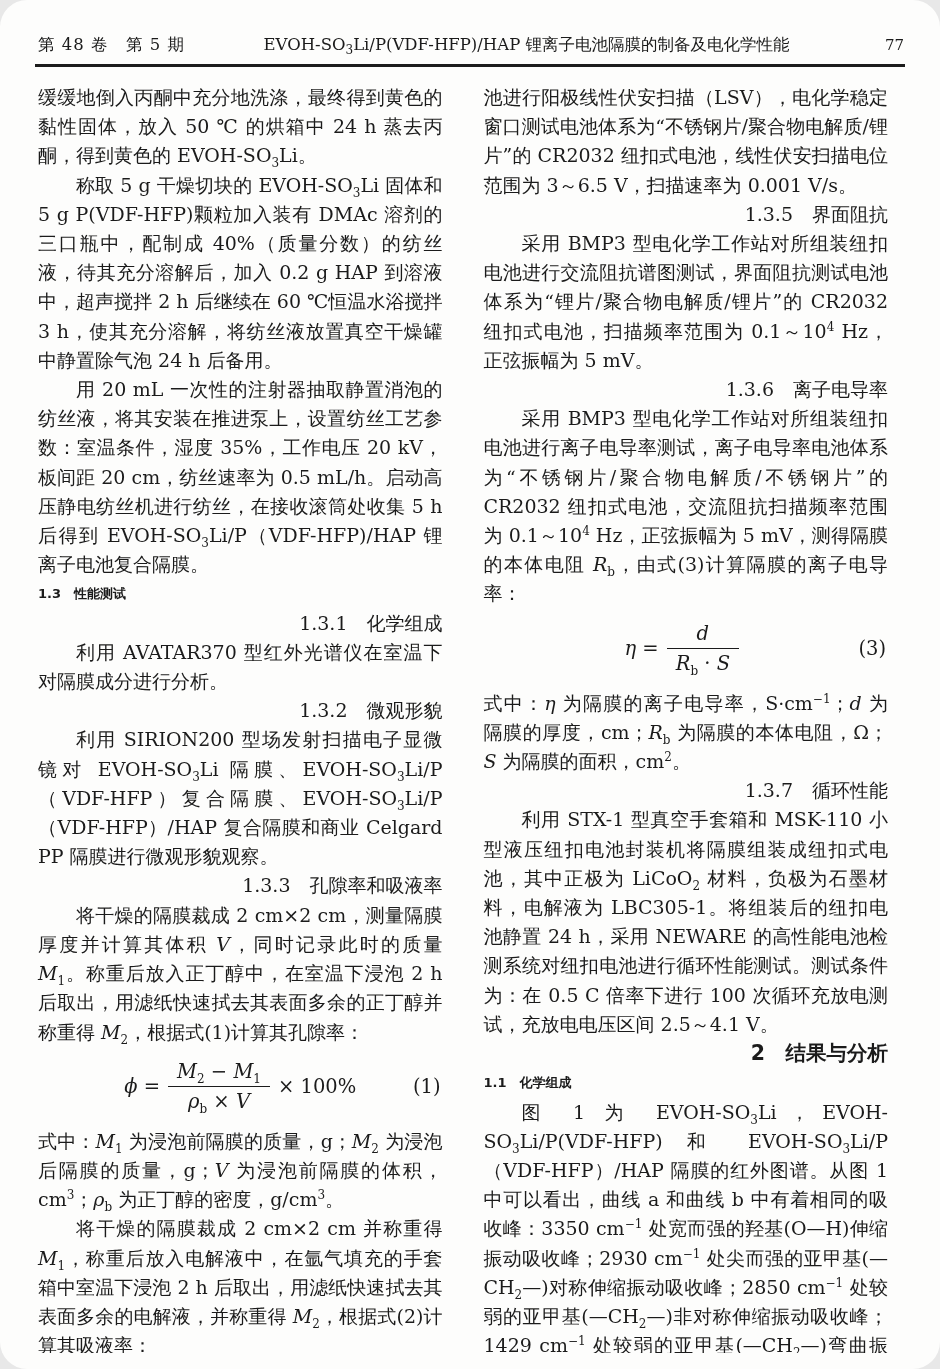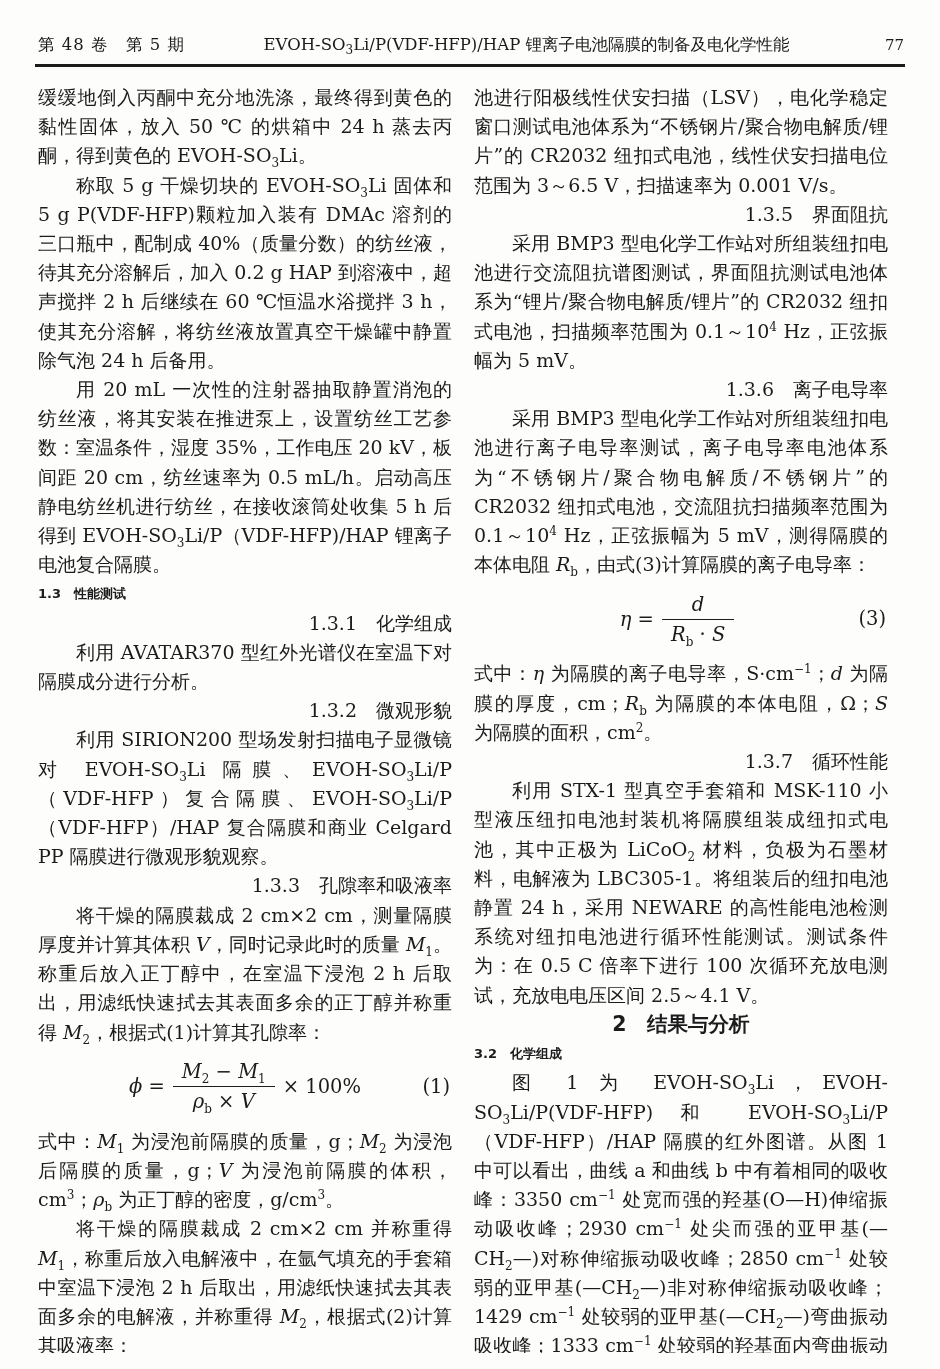--- a/index.html
+++ b/index.html
@@ -4,50 +4,51 @@
 <style>
   html,body{margin:0;padding:0;background:#e8e8e8;}
   .page{
     position:relative;
     width:940px;height:1369px;
     background:#fdfdfc;
     color:#1b1b1b;
     font-family:"DejaVu Serif","Liberation Serif",serif;
     overflow:hidden;
     box-sizing:border-box;
+    border-radius:27px;
   }
   
   .header{
     display:flex;justify-content:space-between;align-items:baseline;
     padding:34px 36px 6px 38px;
     font-size:16.5px;
   }
   .header .issue{letter-spacing:1px;}
   .header .ptitle{flex:1;text-align:center;padding:0 14px;}
   .header .pnum{min-width:36px;text-align:right;font-size:15px;}
   .header-rule{border:none;border-top:3px solid #1c1c1c;margin:2px 35px 0 35px;}
   
   .content{
-    display:flex;gap:22px;
+    display:flex;gap:41px;
     padding:16px 52px 0 38px;
     height:1270px;overflow:hidden;
   }
   .col{
     width:420px;
     font-size:19px;
     line-height:29.2px;
     text-align:justify;
   }
   .col p{margin:0;}
   .indent{text-indent:2em;}
   
   .h1{
     font-family:"DejaVu Sans","Liberation Sans",sans-serif;
     font-weight:bold;font-size:20.5px;
-    margin:30px 0 24px 0;text-align:center;text-indent:0;
+    margin:30px 0 24px 0;text-align:right;text-indent:0;
   }
   .h2{
     font-family:"DejaVu Sans","Liberation Sans",sans-serif;
     font-weight:bold;font-size:13px;
     margin:2px 0;text-align:left;text-indent:0;
   }
   .h3{margin:2px 0;text-align:right;text-indent:0;}
   
   .equation{
     position:relative;
@@ -117,18 +118,18 @@
           <span class="num"><i>d</i></span>
           <span class="den"><i>R</i><sub>b</sub> · <i>S</i></span>
         </span>
         <span class="tail"></span>
         <span class="eqnum">(3)</span>
       </div>
       <p>式中：<i>η</i> 为隔膜的离子电导率，S·cm<sup>−1</sup>；<i>d</i> 为隔膜的厚度，cm；<i>R</i><sub>b</sub> 为隔膜的本体电阻，Ω；<i>S</i> 为隔膜的面积，cm<sup>2</sup>。</p>
       <p class="h3">1.3.7　循环性能</p>
       <p class="indent">利用 STX-1 型真空手套箱和 MSK-110 小型液压纽扣电池封装机将隔膜组装成纽扣式电池，其中正极为 LiCoO<sub>2</sub> 材料，负极为石墨材料，电解液为 LBC305-1。将组装后的纽扣电池静置 24 h，采用 NEWARE 的高性能电池检测系统对纽扣电池进行循环性能测试。测试条件为：在 0.5 C 倍率下进行 100 次循环充放电测试，充放电电压区间 2.5～4.1 V。</p>
       <p class="h1">2　结果与分析</p>
-      <p class="h2">3.2　化学组成</p>
+      <p class="h2">1.1　化学组成</p>
       <p class="indent">图 1 为 EVOH-SO<sub>3</sub>Li，EVOH-SO<sub>3</sub>Li/P(VDF-HFP) 和 EVOH-SO<sub>3</sub>Li/P（VDF-HFP）/HAP 隔膜的红外图谱。从图 1 中可以看出，曲线 a 和曲线 b 中有着相同的吸收峰：3350 cm<sup>−1</sup> 处宽而强的羟基(O—H)伸缩振动吸收峰；2930 cm<sup>−1</sup> 处尖而强的亚甲基(—CH<sub>2</sub>—)对称伸缩振动吸收峰；2850 cm<sup>−1</sup> 处较弱的亚甲基(—CH<sub>2</sub>—)非对称伸缩振动吸收峰；1429 cm<sup>−1</sup> 处较弱的亚甲基(—CH<sub>2</sub>—)弯曲振动吸收峰；1333 cm<sup>−1</sup> 处较弱的羟基面内弯曲振动吸收峰；1190 cm 处亚硫酰基(S═O)的伸缩振动吸收峰；1039 cm 处尖而强的伯羟基中单键(C—O)的伸缩振动吸收峰。对比曲线 a 和曲线 b，曲线 b 中出现了不同的特征吸收峰：1400 cm 处尖而强的亚甲基(—CH—)摇摆振动吸收峰；1277 cm 处较弱的</p>
     </div>
 
   </div>
 </div>
 
 </body></html>

